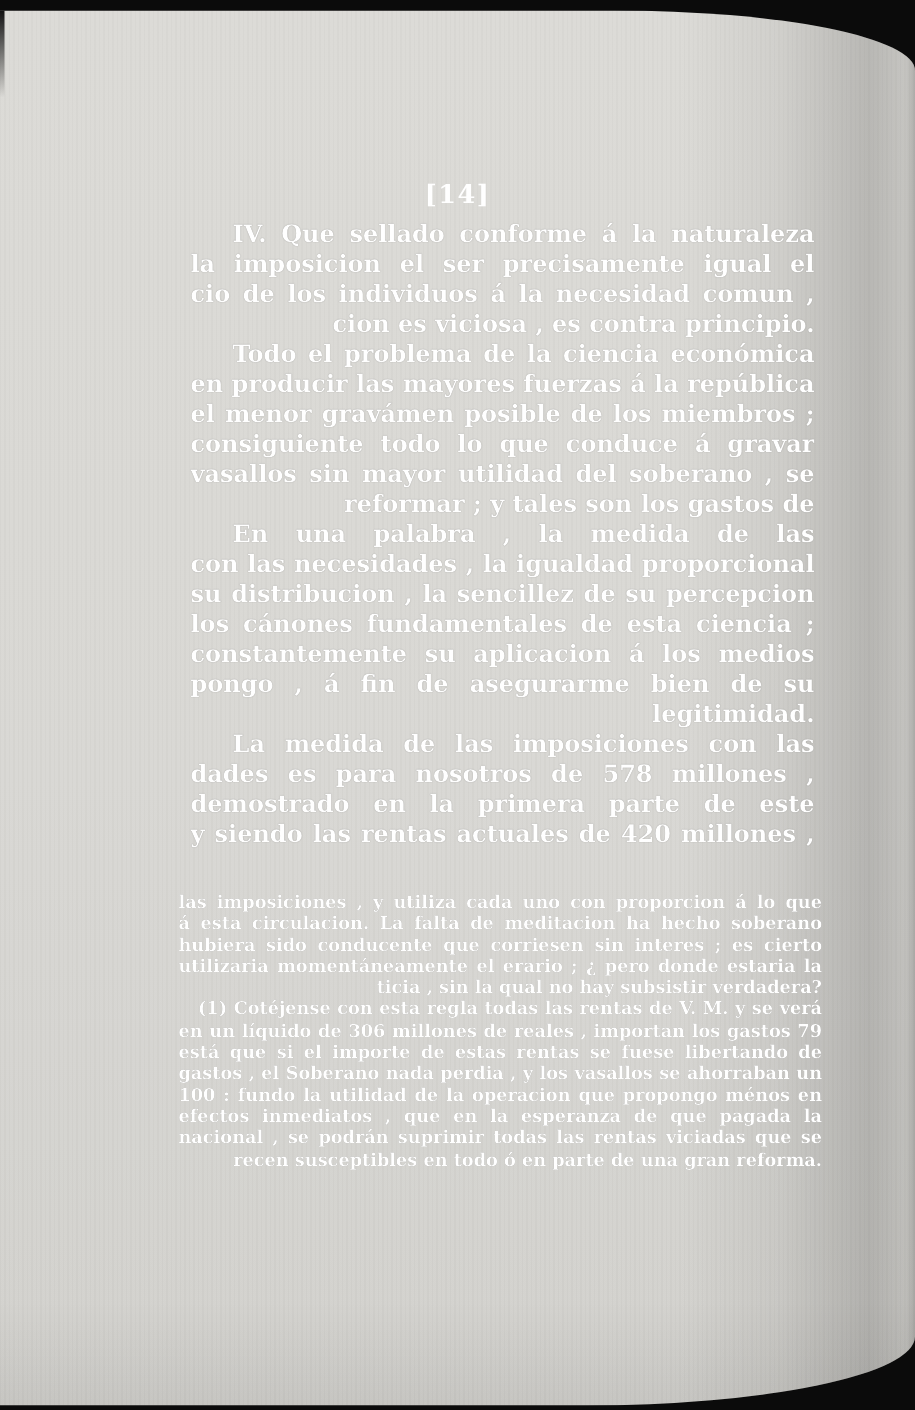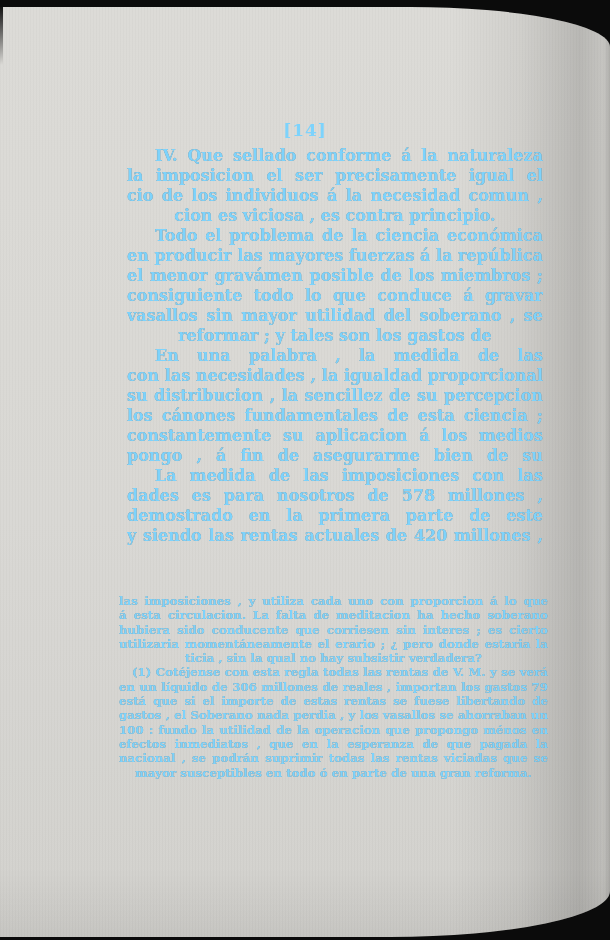--- a/index.html
+++ b/index.html
@@ -33,39 +33,39 @@
   .paper::before{ 
     content:"";
     position:absolute;left:0;right:0;bottom:0;height:70px;
     background:linear-gradient(180deg, rgba(0,0,0,0) 0%, rgba(0,0,0,0.06) 100%);
     pointer-events:none;
   }
   .edge-notch{
     position:absolute;left:0;top:7px;width:3px;height:58px;
     background:linear-gradient(180deg,#121212,rgba(18,18,18,0));
   }
-  .content{position:absolute;inset:0;color:#7dd3fc;}
+  .content{position:absolute;inset:0;color:#ffffff;}
   .page-number{
     position:absolute;left:0;top:120px;width:100%;
     text-align:center;font-size:17px;font-weight:bold;
     letter-spacing:1px;
   }
   .body-text{
     position:absolute;left:127px;top:146px;width:416px;
     font-size:16px;font-weight:bold;
     text-shadow:0 0 0.5px rgba(38,37,31,0.55);
   }
   .body-text .line{line-height:20px;height:20px;}
   .footnote-text{
     position:absolute;left:119px;top:594px;width:429px;
     font-size:11.8px;font-weight:bold;
     text-shadow:0 0 0.4px rgba(38,37,31,0.5);
   }
   .footnote-text .line{line-height:14.3px;height:14.3px;}
-  .line{text-align:center;overflow:hidden;}
+  .line{text-align:right;overflow:hidden;}
   .line.just{text-align:justify;text-align-last:justify;}
   .body-text .indent{text-indent:28px;}
   .footnote-text .indent{text-indent:13px;}
 </style>
 </head>
 <body>
 
 <div class="scan">
   <div class="paper"></div>
   <div class="edge-notch"></div>
@@ -86,20 +86,21 @@
           <div class="line just">vasallos sin mayor utilidad del soberano , se debe</div>
           <div class="line">reformar ; y tales son los gastos de percepcion (1).</div>
         </div>
         <div>
           <div class="line just indent">En una palabra , la medida de las imposiciones</div>
           <div class="line just">con las necesidades , la igualdad proporcional de</div>
           <div class="line just">su distribucion , la sencillez de su percepcion , son</div>
           <div class="line just">los cánones fundamentales de esta ciencia ; seguiré</div>
           <div class="line just">constantemente su aplicacion á los medios que pro-</div>
           <div class="line just">pongo , á fin de asegurarme bien de su justicia y</div>
+          <div class="line">legitimidad.</div>
         </div>
         <div>
           <div class="line just indent">La medida de las imposiciones con las necesi-</div>
           <div class="line just">dades es para nosotros de 578 millones , como he</div>
           <div class="line just">demostrado en la primera parte de este escrito;</div>
           <div class="line just">y siendo las rentas actuales de 420 millones , hay</div>
         </div>
       </div>
     <div class="footnote-text">
         <div>
@@ -110,17 +111,17 @@
           <div class="line">ticia , sin la qual no hay subsistir verdadera?</div>
         </div>
         <div>
           <div class="line just indent">(1) Cotéjense con esta regla todas las rentas de V. M. y se verá como</div>
           <div class="line just">en un líquido de 306 millones de reales , importan los gastos 79 : claro</div>
           <div class="line just">está que si el importe de estas rentas se fuese libertando de semejantes</div>
           <div class="line just">gastos , el Soberano nada perdia , y los vasallos se ahorraban un 25 por</div>
           <div class="line just">100 : fundo la utilidad de la operacion que propongo ménos en sus</div>
           <div class="line just">efectos inmediatos , que en la esperanza de que pagada la deuda</div>
           <div class="line just">nacional , se podrán suprimir todas las rentas viciadas que se de-</div>
-          <div class="line">mayor susceptibles en todo ó en parte de una gran reforma.</div>
+          <div class="line">recen susceptibles en todo ó en parte de una gran reforma.</div>
         </div>
       </div>
   </div>
 </div>
 
 </body></html>

